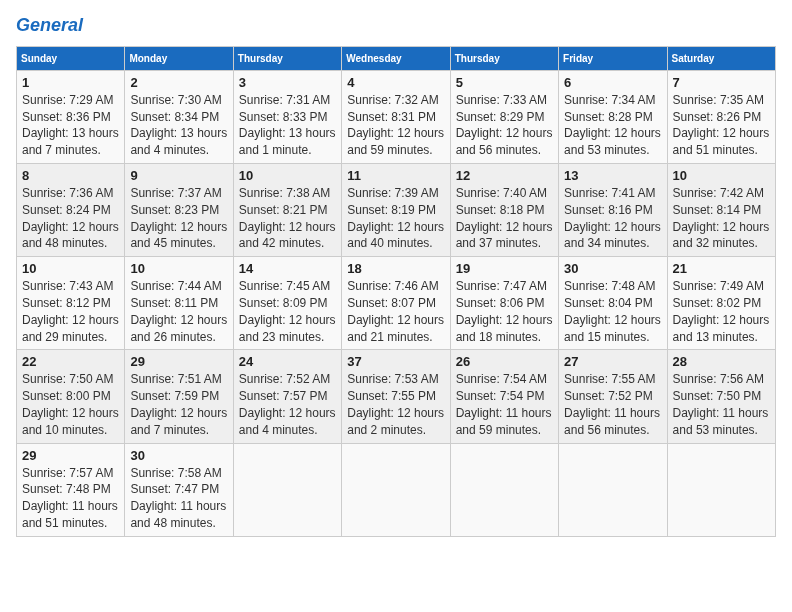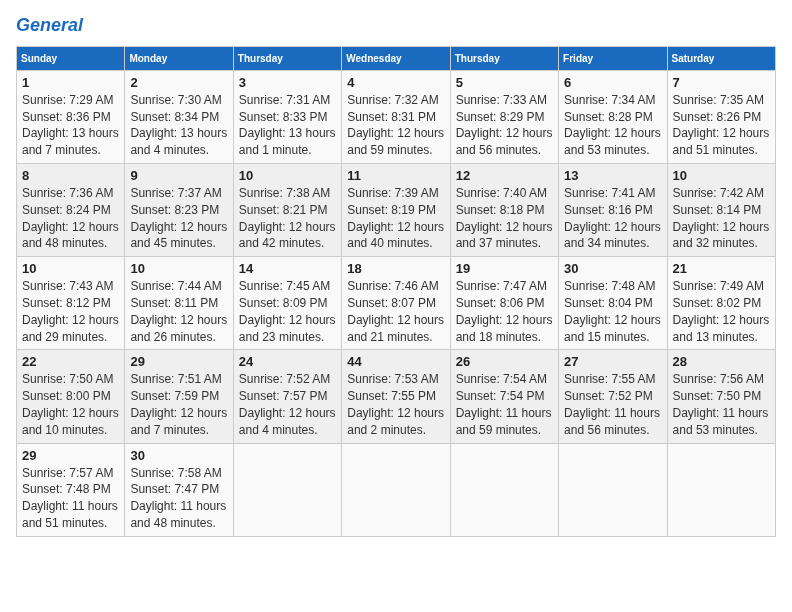--- a/index.html
+++ b/index.html
@@ -169,21 +169,21 @@
         <td><span class="day-num">21</span>
         <span class="day-detail">Sunrise: 7:49 AM<br>Sunset: 8:02 PM<br>Daylight: 12 hours and 13 minutes.</span></td>
       </tr>
       <tr>
         <td><span class="day-num">22</span>
         <span class="day-detail">Sunrise: 7:50 AM<br>Sunset: 8:00 PM<br>Daylight: 12 hours and 10 minutes.</span></td>
         <td><span class="day-num">29</span>
         <span class="day-detail">Sunrise: 7:51 AM<br>Sunset: 7:59 PM<br>Daylight: 12 hours and 7 minutes.</span></td>
         <td><span class="day-num">24</span>
         <span class="day-detail">Sunrise: 7:52 AM<br>Sunset: 7:57 PM<br>Daylight: 12 hours and 4 minutes.</span></td>
-        <td><span class="day-num">44</span>
+        <td><span class="day-num">37</span>
         <span class="day-detail">Sunrise: 7:53 AM<br>Sunset: 7:55 PM<br>Daylight: 12 hours and 2 minutes.</span></td>
         <td><span class="day-num">26</span>
         <span class="day-detail">Sunrise: 7:54 AM<br>Sunset: 7:54 PM<br>Daylight: 11 hours and 59 minutes.</span></td>
         <td><span class="day-num">27</span>
         <span class="day-detail">Sunrise: 7:55 AM<br>Sunset: 7:52 PM<br>Daylight: 11 hours and 56 minutes.</span></td>
         <td><span class="day-num">28</span>
         <span class="day-detail">Sunrise: 7:56 AM<br>Sunset: 7:50 PM<br>Daylight: 11 hours and 53 minutes.</span></td>
       </tr>
       <tr>
         <td><span class="day-num">29</span>

